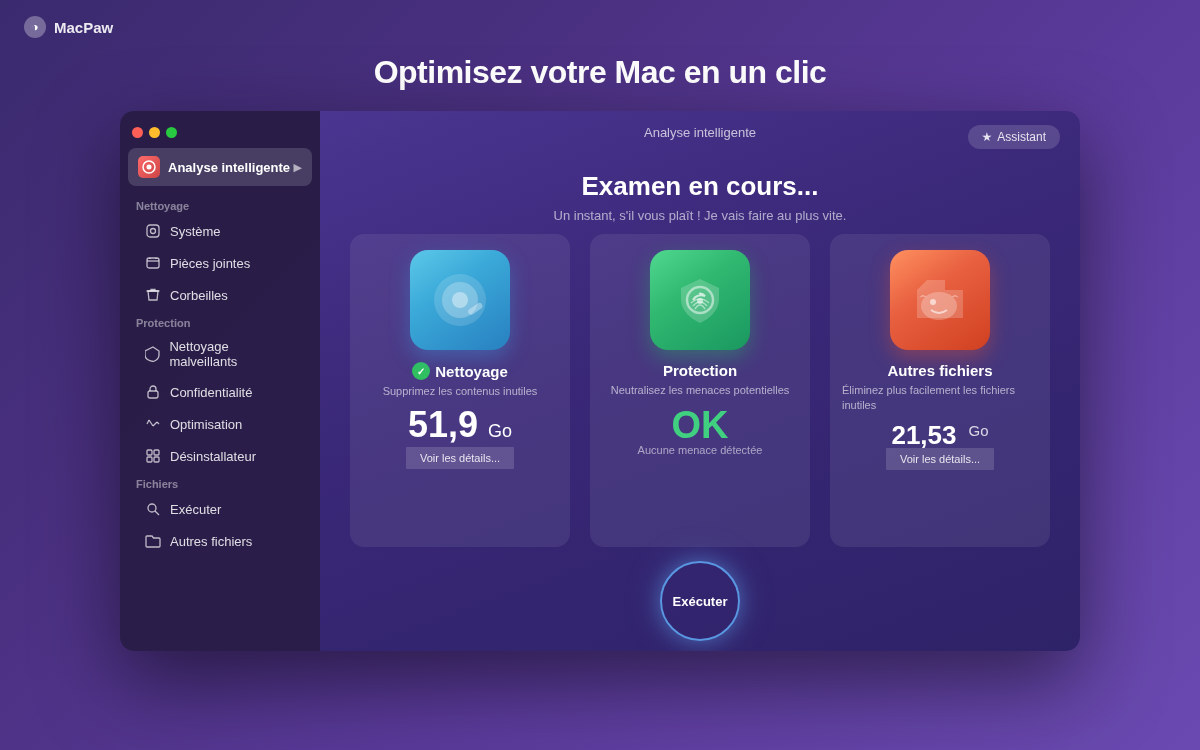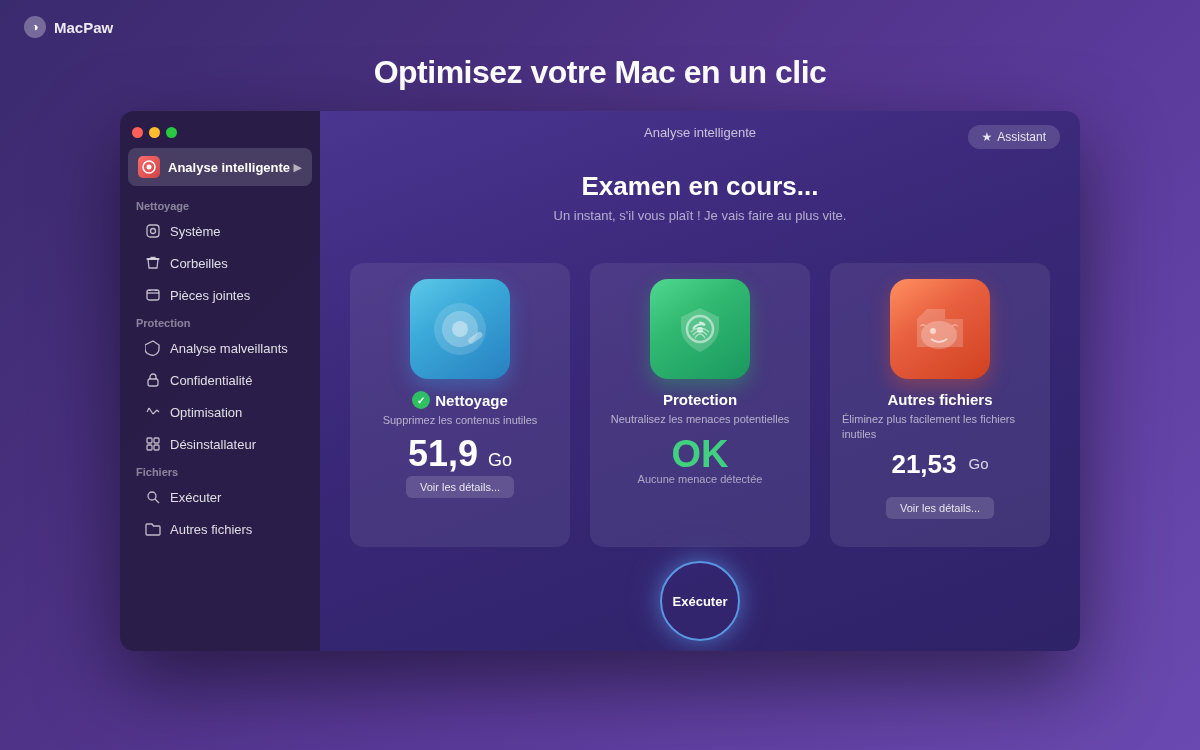--- a/index.html
+++ b/index.html
@@ -203,21 +203,21 @@
       color: white;
       font-size: 26px;
       font-weight: 700;
       margin-top: 8px;
       margin-bottom: 6px;
     }
 
     .scan-subtitle {
       color: rgba(255,255,255,0.6);
       font-size: 13px;
-      margin-bottom: 40px;
+      margin-bottom: 11px;
     }
 
     
     .cards-row {
       display: flex;
       gap: 20px;
       width: 100%;
       padding: 0 24px;
       flex: 1;
       justify-content: center;
@@ -333,21 +333,21 @@
 
     .card-status {
       color: rgba(255,255,255,0.55);
       font-size: 11px;
       margin-bottom: 8px;
     }
 
     .card-btn {
       background: rgba(255,255,255,0.15);
       border: none;
-      border-radius: 6px;
+      border-radius: 1px;
       padding: 5px 14px;
       color: rgba(255,255,255,0.85);
       font-size: 11px;
       cursor: pointer;
     }
 
     .card-value-small {
       font-size: 26px;
       font-weight: 700;
       color: white;
@@ -427,46 +427,46 @@
         <svg width="16" height="16" viewBox="0 0 16 16">
             <rect x="2" y="2" width="12" height="12" rx="3" fill="none" stroke="rgba(255,255,255,0.7)" stroke-width="1.3"></rect>
             <circle cx="8" cy="8" r="2.5" fill="none" stroke="rgba(255,255,255,0.7)" stroke-width="1.3"></circle>
           </svg>
       </div>
       <span class="sidebar-item-label">Système</span>
     </div>
     <div class="sidebar-item">
       <div class="sidebar-item-icon">
         <svg width="16" height="16" viewBox="0 0 16 16">
-            <path d="M3 4h10l-1 9H4L3 4z" fill="none" stroke="rgba(255,255,255,0.7)" stroke-width="1.3"></path>
-            <path d="M1.5 4h13M6 4V2.5h4V4" fill="none" stroke="rgba(255,255,255,0.7)" stroke-width="1.3"></path>
-          </svg>
-      </div>
-      <span class="sidebar-item-label">Corbeilles</span>
-    </div>
-    <div class="sidebar-item">
-      <div class="sidebar-item-icon">
-        <svg width="16" height="16" viewBox="0 0 16 16">
             <rect x="2" y="3" width="12" height="10" rx="2" fill="none" stroke="rgba(255,255,255,0.7)" stroke-width="1.3"></rect>
             <path d="M2 6h12" stroke="rgba(255,255,255,0.7)" stroke-width="1.3"></path>
             <path d="M5 4V3" stroke="rgba(255,255,255,0.7)" stroke-width="1.3"></path>
             <path d="M11 4V3" stroke="rgba(255,255,255,0.7)" stroke-width="1.3"></path>
           </svg>
       </div>
       <span class="sidebar-item-label">Pièces jointes</span>
     </div>
+    <div class="sidebar-item">
+      <div class="sidebar-item-icon">
+        <svg width="16" height="16" viewBox="0 0 16 16">
+            <path d="M3 4h10l-1 9H4L3 4z" fill="none" stroke="rgba(255,255,255,0.7)" stroke-width="1.3"></path>
+            <path d="M1.5 4h13M6 4V2.5h4V4" fill="none" stroke="rgba(255,255,255,0.7)" stroke-width="1.3"></path>
+          </svg>
+      </div>
+      <span class="sidebar-item-label">Corbeilles</span>
+    </div>
 
     <div class="sidebar-section-label">Protection</div>
     <div class="sidebar-item">
       <div class="sidebar-item-icon">
         <svg width="16" height="16" viewBox="0 0 16 16">
             <path d="M8 1l6 4v4c0 3.5-2.5 5.5-6 6.5C2.5 14.5 0 12.5 0 9V5l8-4z" fill="none" stroke="rgba(255,255,255,0.7)" stroke-width="1.3"></path>
           </svg>
       </div>
-      <span class="sidebar-item-label">Analyse malveillants</span>
+      <span class="sidebar-item-label">Nettoyage malveillants</span>
     </div>
     <div class="sidebar-item">
       <div class="sidebar-item-icon">
         <svg width="16" height="16" viewBox="0 0 16 16">
             <rect x="3" y="7" width="10" height="7" rx="2" fill="none" stroke="rgba(255,255,255,0.7)" stroke-width="1.3"></rect>
             <path d="M5 7V5a3 3 0 016 0v2" fill="none" stroke="rgba(255,255,255,0.7)" stroke-width="1.3"></path>
           </svg>
       </div>
       <span class="sidebar-item-label">Confidentialité</span>
     </div>
@@ -587,21 +587,21 @@
               <path d="M22 38 Q30 44 38 38" fill="none" stroke="rgba(255,255,255,0.6)" stroke-width="2"></path>
               <path d="M42 26 Q46 20 50 26 Q46 23 42 26" fill="rgba(255,255,255,0.4)"></path>
               <path d="M18 26 Q14 20 10 26 Q14 23 18 26" fill="rgba(255,255,255,0.4)"></path>
             </svg>
           </div>
         </div>
         <div class="card-name">
           <span>Autres fichiers</span>
         </div>
         <div class="card-desc">Éliminez plus facilement les fichiers inutiles</div>
-        <div style="display:flex;align-items:center;gap:12px;margin-bottom:20px;">
+        <div style="display:flex;align-items:flex-start;gap:12px;margin-bottom:0;">
           <span class="card-value-small">21,53</span>
           <span class="card-value-go">Go</span>
         </div>
         <button class="card-btn">Voir les détails...</button>
       </div>
 
     </div>
 
     <div class="execute-btn-wrap">
       <button class="execute-btn">Exécuter</button>

